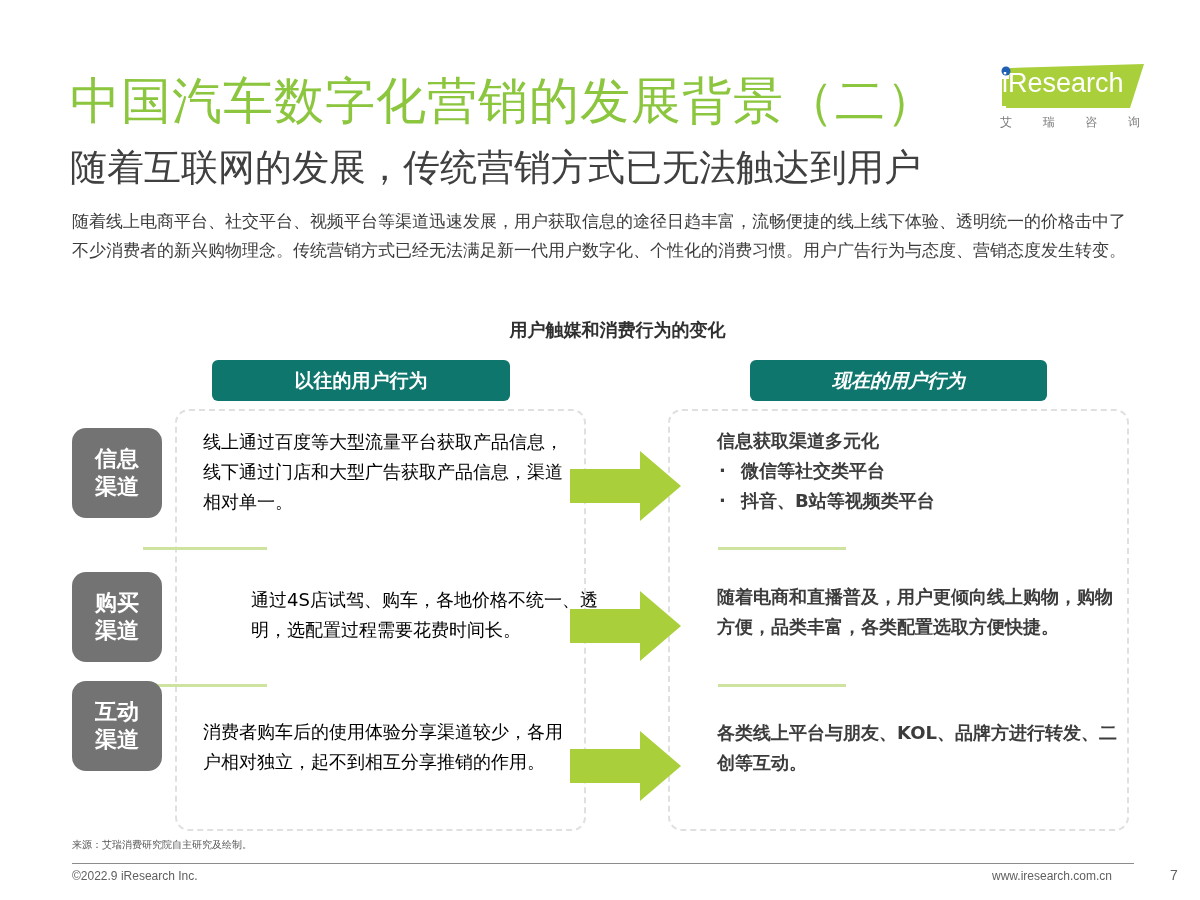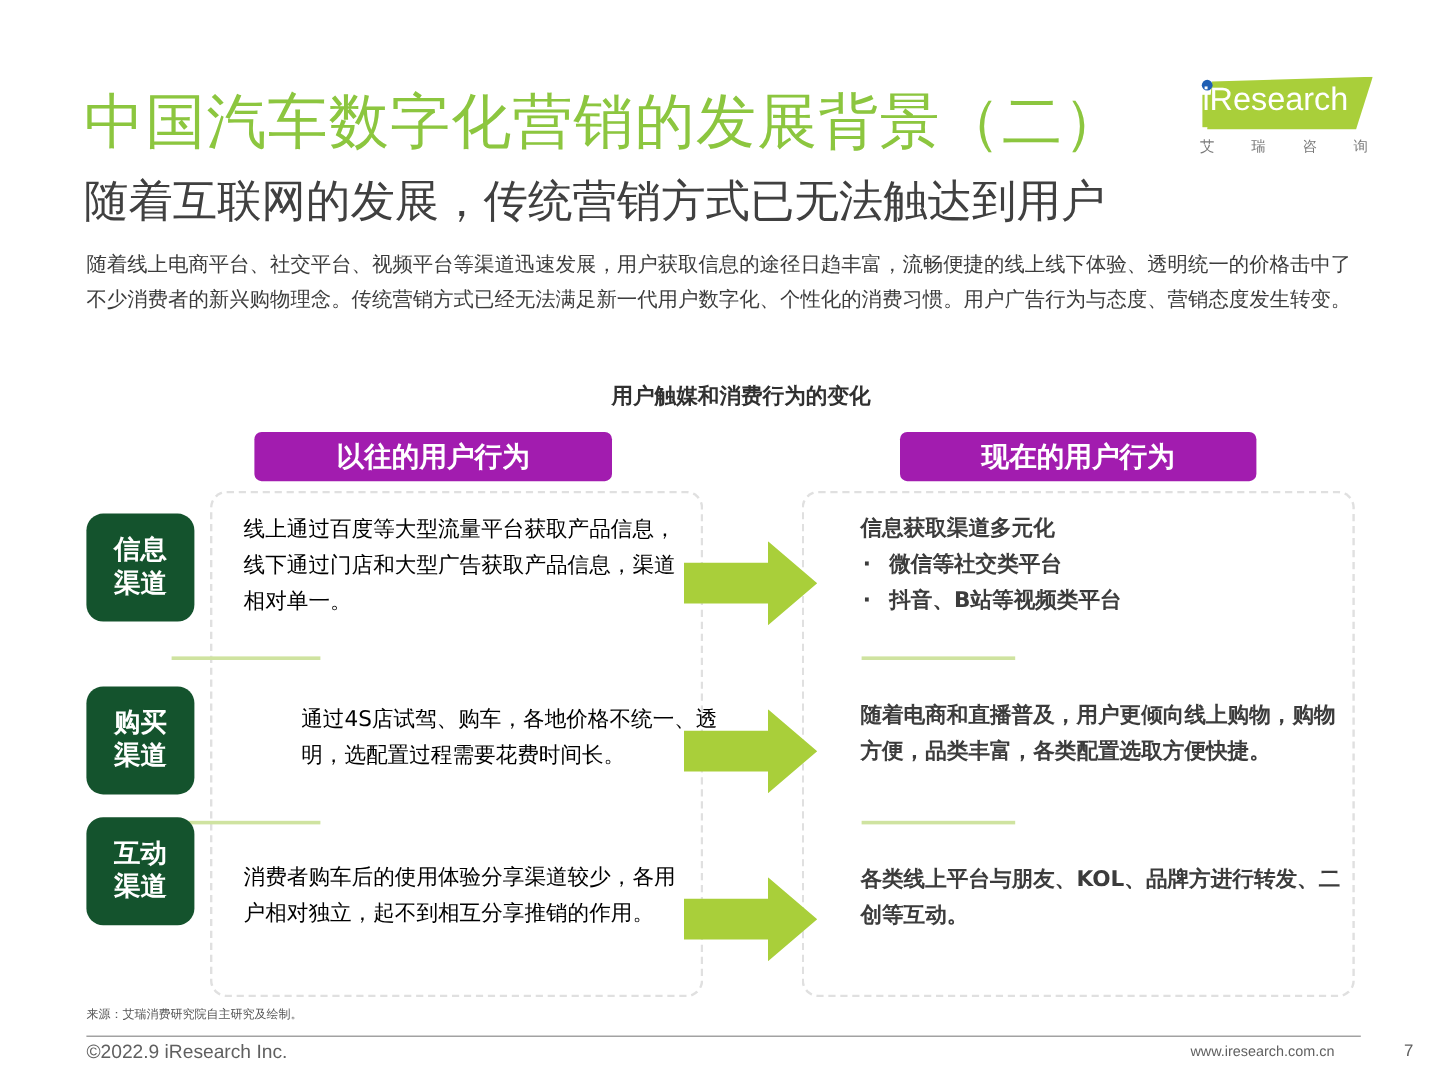--- a/index.html
+++ b/index.html
@@ -7,33 +7,33 @@
          font-family: "DejaVu Sans", "Liberation Sans", sans-serif; color: #404040; }
   .abs { position: absolute; }
   .title { left: 70px; top: 68px; font-size: 50px; color: #8cc63f; letter-spacing: 1px; white-space: nowrap; line-height: 66px; }
   .subtitle { left: 70px; top: 142px; font-size: 37px; color: #404040; white-space: nowrap; line-height: 52px; }
   .logo { left: 990px; top: 62px; width: 160px; height: 80px; }
   .logo-badge { position: absolute; left: 6px; top: 2px; width: 148px; height: 44px; }
   .logo-text { position: absolute; left: 12px; top: 6px; font-family: "Liberation Sans", sans-serif; font-size: 27px; color: #ffffff; letter-spacing: 0px; }
   .logo-sub { position: absolute; left: 10px; top: 52px; width: 140px; display: flex; justify-content: space-between; font-size: 12px; color: #7a7a7a; }
   .intro { left: 72px; top: 207px; width: 1065px; font-size: 17px; line-height: 29px; color: #3c3c3c; }
   .section-title { left: 0; width: 1235px; top: 318px; text-align: center; font-size: 18px; font-weight: bold; color: #303030; }
-  .col-head { top: 360px; height: 41px; background: #a21caf; border-radius: 6px; color: #ffffff; font-weight: bold; font-size: 23px; display: flex; align-items: center; justify-content: center; }
+  .col-head { top: 360px; height: 41px; background: #0f766e; border-radius: 6px; color: #ffffff; font-weight: bold; font-size: 19px; display: flex; align-items: center; justify-content: center; }
   .dash-box { border: 2px dashed #e0e0e0; border-radius: 14px; box-sizing: border-box; }
-  .row-label { left: 72px; width: 90px; height: 90px; background: #14532d; border-radius: 14px; color: #ffffff; font-weight: bold; font-size: 22px; line-height: 28px; display: flex; align-items: center; justify-content: center; text-align: center; }
+  .row-label { left: 72px; width: 90px; height: 90px; background: #737373; border-radius: 14px; color: #ffffff; font-weight: bold; font-size: 22px; line-height: 28px; display: flex; align-items: center; justify-content: center; text-align: center; }
   .left-text { left: 203px; width: 370px; font-size: 18px; line-height: 30px; color: #000000; }
   .right-text { left: 717px; width: 400px; font-size: 18px; line-height: 30px; color: #3c3c3c; font-weight: bold; }
   .right-text ul { list-style: none; margin: 0; padding: 0; }
   .right-text li { position: relative; padding-left: 24px; }
   .right-text li::before { content: "·"; position: absolute; left: 2px; top: 0; font-weight: bold; }
   .sep { height: 3px; background: #cfe3a0; }
   .arrow { left: 568px; width: 115px; height: 70px; }
   .source { left: 72px; top: 838px; font-size: 10px; color: #555; }
   .footer-line { left: 72px; top: 863px; width: 1062px; height: 1px; background: #8c8c8c; }
-  .footer-left { left: 72px; top: 869px; font-size: 16px; color: #606060; font-family: "Liberation Sans", sans-serif; }
+  .footer-left { left: 72px; top: 869px; font-size: 12px; color: #606060; font-family: "Liberation Sans", sans-serif; }
   .footer-url { left: 992px; top: 869px; font-size: 12px; color: #606060; font-family: "Liberation Sans", sans-serif; }
   .page-num { left: 1170px; top: 867px; font-size: 14px; color: #606060; font-family: "Liberation Sans", sans-serif; }
 </style>
 </head>
 <body>
 
 <div class="abs title">中国汽车数字化营销的发展背景（二）</div>
 <div class="abs subtitle">随着互联网的发展，传统营销方式已无法触达到用户</div>
 
 <div class="abs logo">
@@ -52,21 +52,21 @@
 </div>
 
 <div class="abs intro">随着线上电商平台、社交平台、视频平台等渠道迅速发展，用户获取信息的途径日趋丰富，流畅便捷的线上线下体验、透明统一的价格击中了不少消费者的新兴购物理念。传统营销方式已经无法满足新一代用户数字化、个性化的消费习惯。用户广告行为与态度、营销态度发生转变。</div>
 
 <div class="abs section-title">用户触媒和消费行为的变化</div>
 
 <div class="abs dash-box" style="left:175px; top:409px; width:411px; height:422px;"></div>
 <div class="abs dash-box" style="left:668px; top:409px; width:461px; height:422px;"></div>
 
 <div class="abs col-head" style="left:212px; width:298px;">以往的用户行为</div>
-<div class="abs col-head" style="left:750px; width:297px;">现在的用户行为</div>
+<div class="abs col-head" style="left:750px; width:297px;font-style:italic;">现在的用户行为</div>
 
 <div class="abs row-label" style="top:428px;">
   <div>
     <div>信息</div>
     <div>渠道</div>
   </div>
 </div>
 <div class="abs left-text" style="top:427px;">线上通过百度等大型流量平台获取产品信息，线下通过门店和大型广告获取产品信息，渠道相对单一。</div>
 <svg class="abs arrow" style="top:451px;" viewBox="0 0 115 70">
   <polygon points="2,18 72,18 72,0 113,35 72,70 72,52 2,52" fill="#a9cf3a"></polygon>

